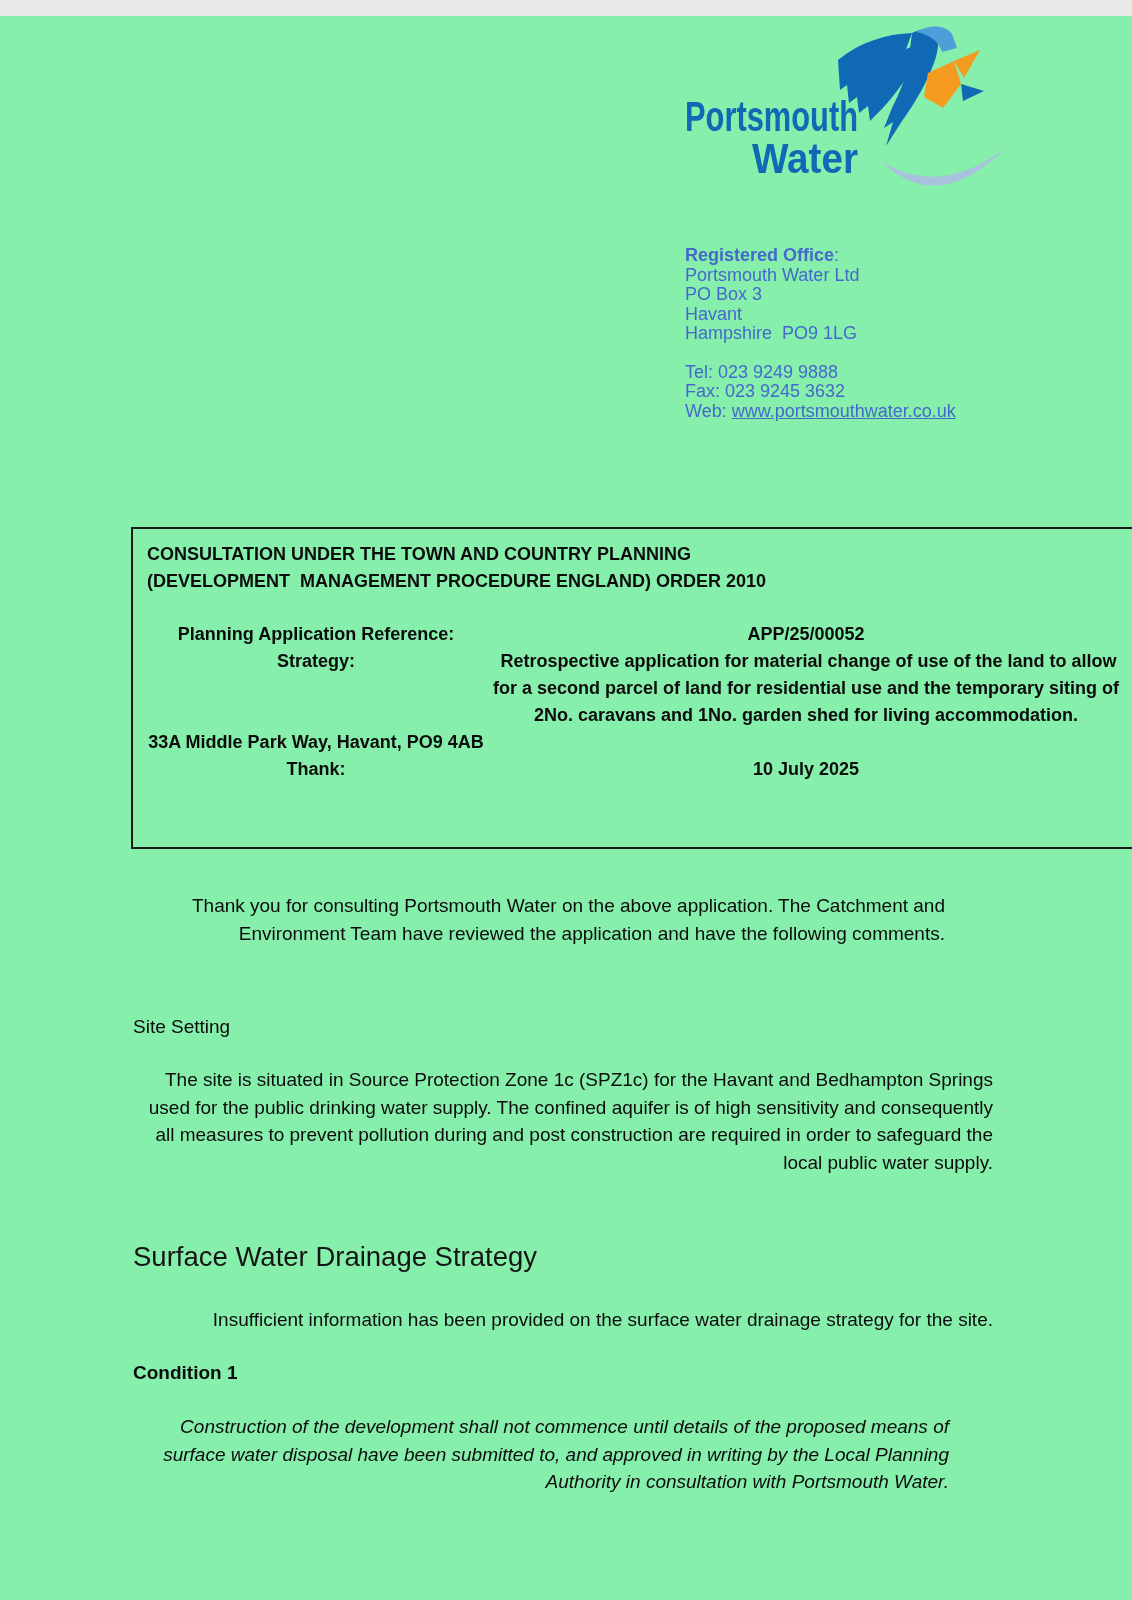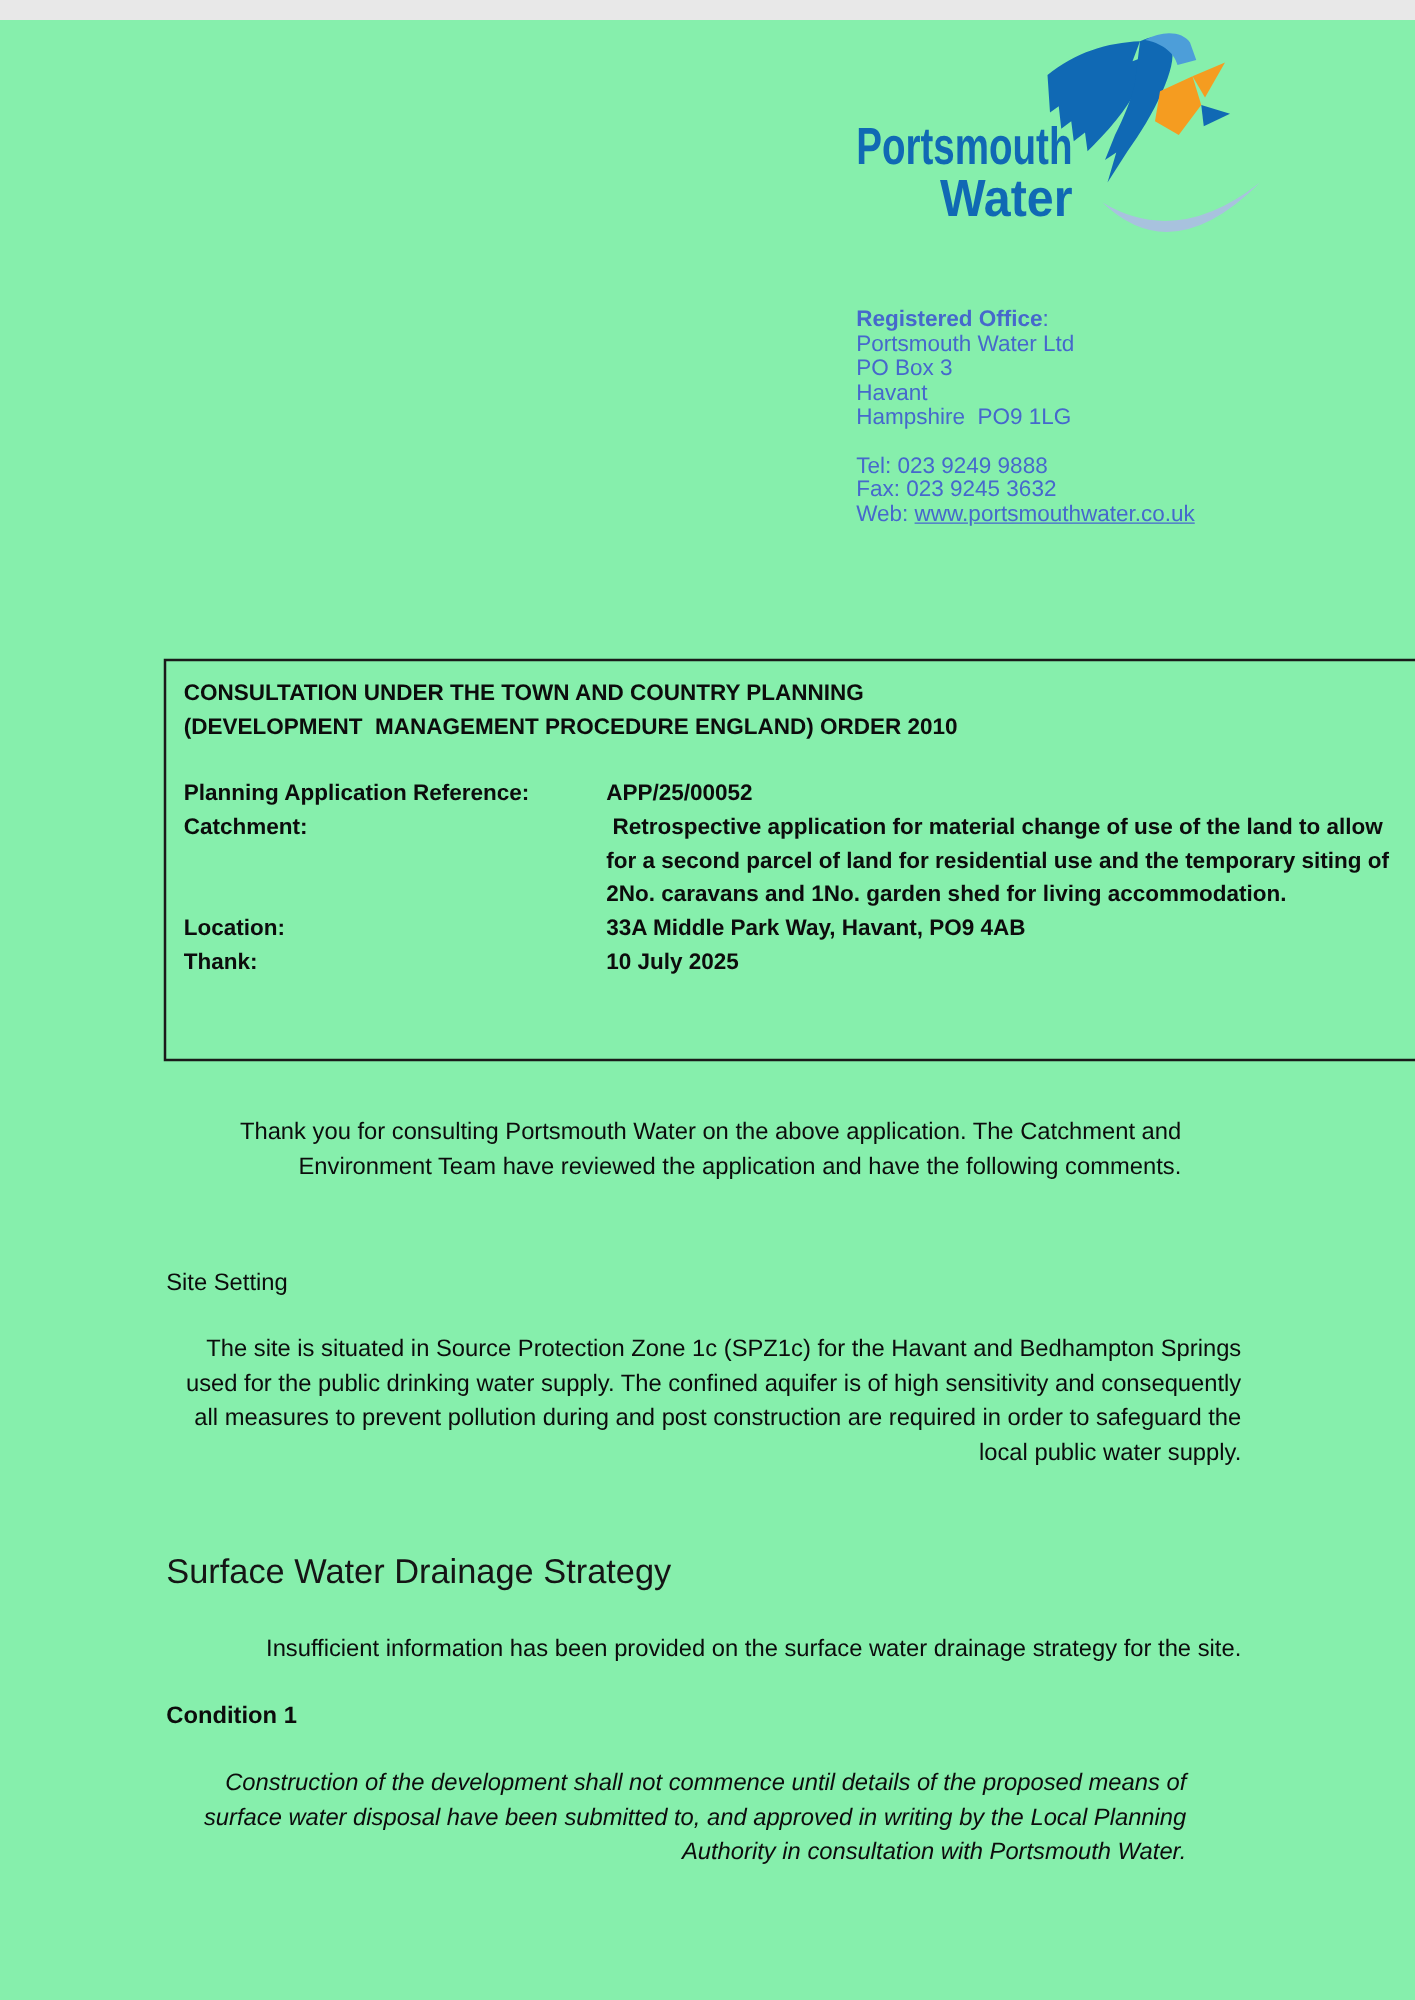--- a/index.html
+++ b/index.html
@@ -31,21 +31,21 @@
   
   .consult-box {
     position: absolute; left: 131px; top: 511px;
     width: 1010px; height: 322px;
     border: 2px solid #1a1a1a;
     padding: 12px 12px 0 14px;
     font-weight: bold; font-size: 18px; line-height: 27px;
     color: #0c0c0c;
   }
   .box-title div { white-space: pre-wrap; }
-  .box-fields { margin-top: 26px; }
+  .box-fields { margin-top: 26px; text-align: center; }
   .field-row { display: grid; grid-template-columns: 338px 1fr; }
   .field-value { white-space: pre-wrap; }
 
   
   .para { position: absolute; left: 133px; font-size: 19px; line-height: 27.5px; color: #0c0c0c; text-align: right; }
   .p-intro      { top: 876px;  width: 812px; }
   .h-site       { top: 997px; }
   .p-site       { top: 1050px; width: 860px; }
   .h-drainage   { top: 1224px; font-size: 27.5px; line-height: 34px; color: #151515; }
   .p-drainage   { top: 1290px; width: 860px; }
@@ -97,25 +97,24 @@
     <div class="box-title">
       <div>CONSULTATION UNDER THE TOWN AND COUNTRY PLANNING</div>
       <div>(DEVELOPMENT  MANAGEMENT PROCEDURE ENGLAND) ORDER 2010</div>
     </div>
     <div class="box-fields">
       <div class="field-row">
         <div class="field-label">Planning Application Reference:</div>
         <div class="field-value">APP/25/00052</div>
       </div>
       <div class="field-row">
-        <div class="field-label">Catchment:</div>
+        <div class="field-label">Strategy:</div>
         <div class="field-value"> Retrospective application for material change of use of the land to allow for a second parcel of land for residential use and the temporary siting of 2No. caravans and 1No. garden shed for living accommodation.</div>
       </div>
       <div class="field-row">
-        <div class="field-label">Location:</div>
         <div class="field-value">33A Middle Park Way, Havant, PO9 4AB</div>
       </div>
       <div class="field-row">
         <div class="field-label">Thank:</div>
         <div class="field-value">10 July 2025</div>
       </div>
     </div>
   </div>
 
   <div class="para p-intro">Thank you for consulting Portsmouth Water on the above application. The Catchment and Environment Team have reviewed the application and have the following comments.</div>

